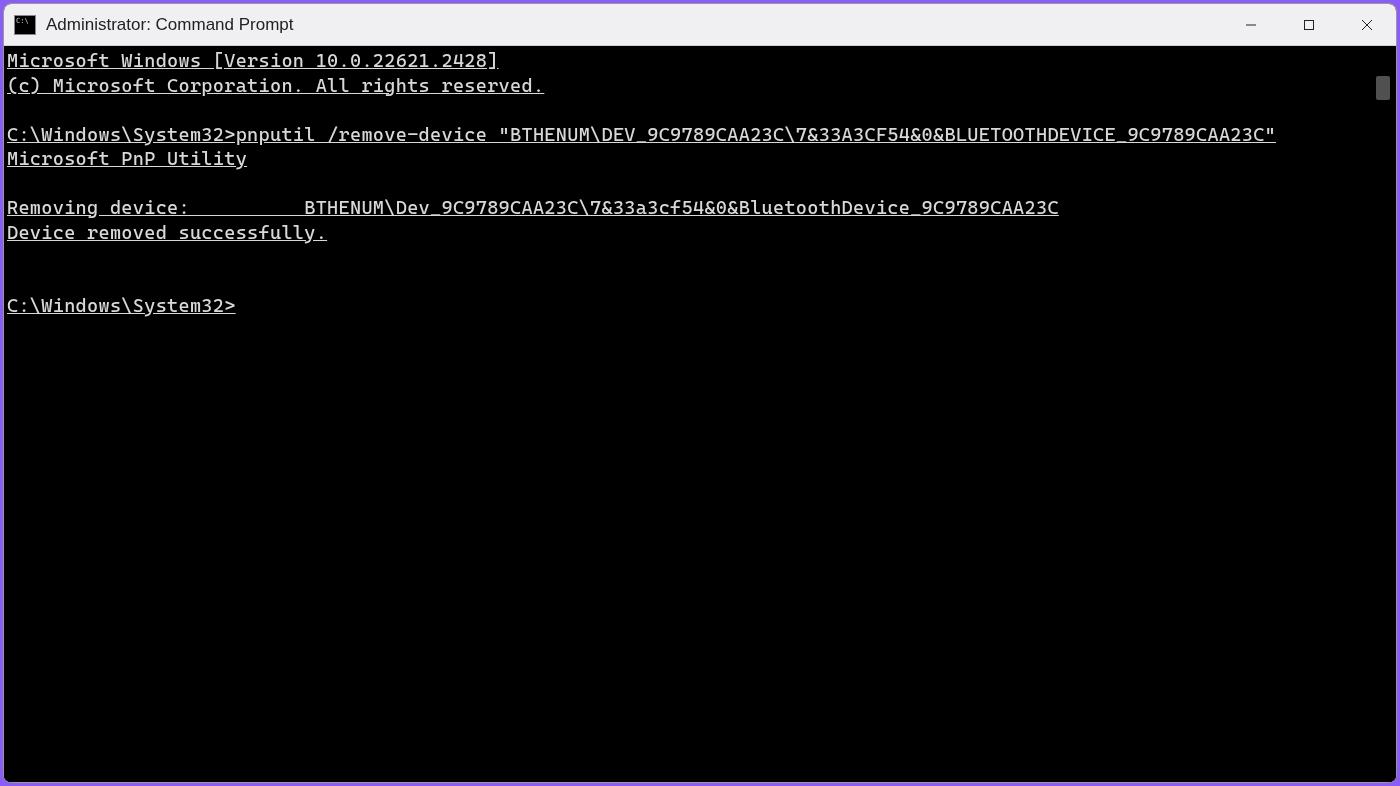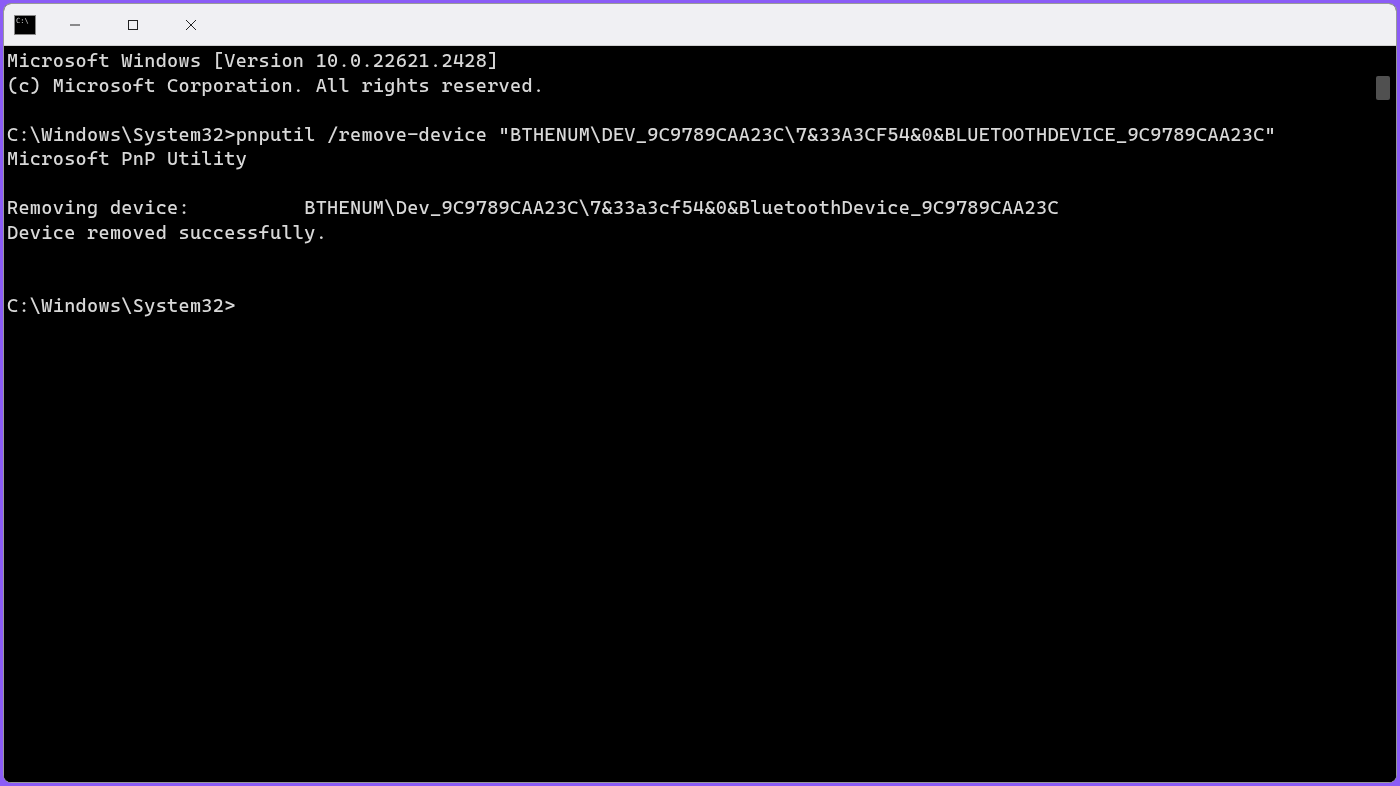--- a/index.html
+++ b/index.html
@@ -80,20 +80,21 @@
       flex: 1;
       background: #000;
       color: #d8d8d8;
       font-family: 'Cascadia Mono', 'Consolas', monospace;
       font-size: 19px;
       line-height: 24.5px;
       padding: 2px 3px;
       white-space: pre;
       overflow: hidden;
       letter-spacing: 0.3px;
+      text-decoration: underline;
     }
     .scrollbar {
       width: 26px;
       background: #000;
       position: relative;
     }
     .scrollbar-thumb {
       position: absolute;
       top: 30px;
       left: 6px;
@@ -102,20 +103,21 @@
       background: #505050;
       border-radius: 2px;
     }
   </style>
 </head>
 <body>
 
 <div class="window">
   <div class="titlebar">
     <div class="titlebar-icon"></div>
+    <div class="titlebar-title">Administrator: Command Prompt</div>
     <div class="titlebar-controls">
       <div class="titlebar-btn">
         <svg width="12" height="12" viewBox="0 0 12 12">
           <line x1="1" y1="6" x2="11" y2="6" stroke="currentColor" stroke-width="1"></line>
         </svg>
       </div>
       <div class="titlebar-btn">
         <svg width="12" height="12" viewBox="0 0 12 12">
           <rect x="1.5" y="1.5" width="9" height="9" fill="none" stroke="currentColor" stroke-width="1"></rect>
         </svg>

